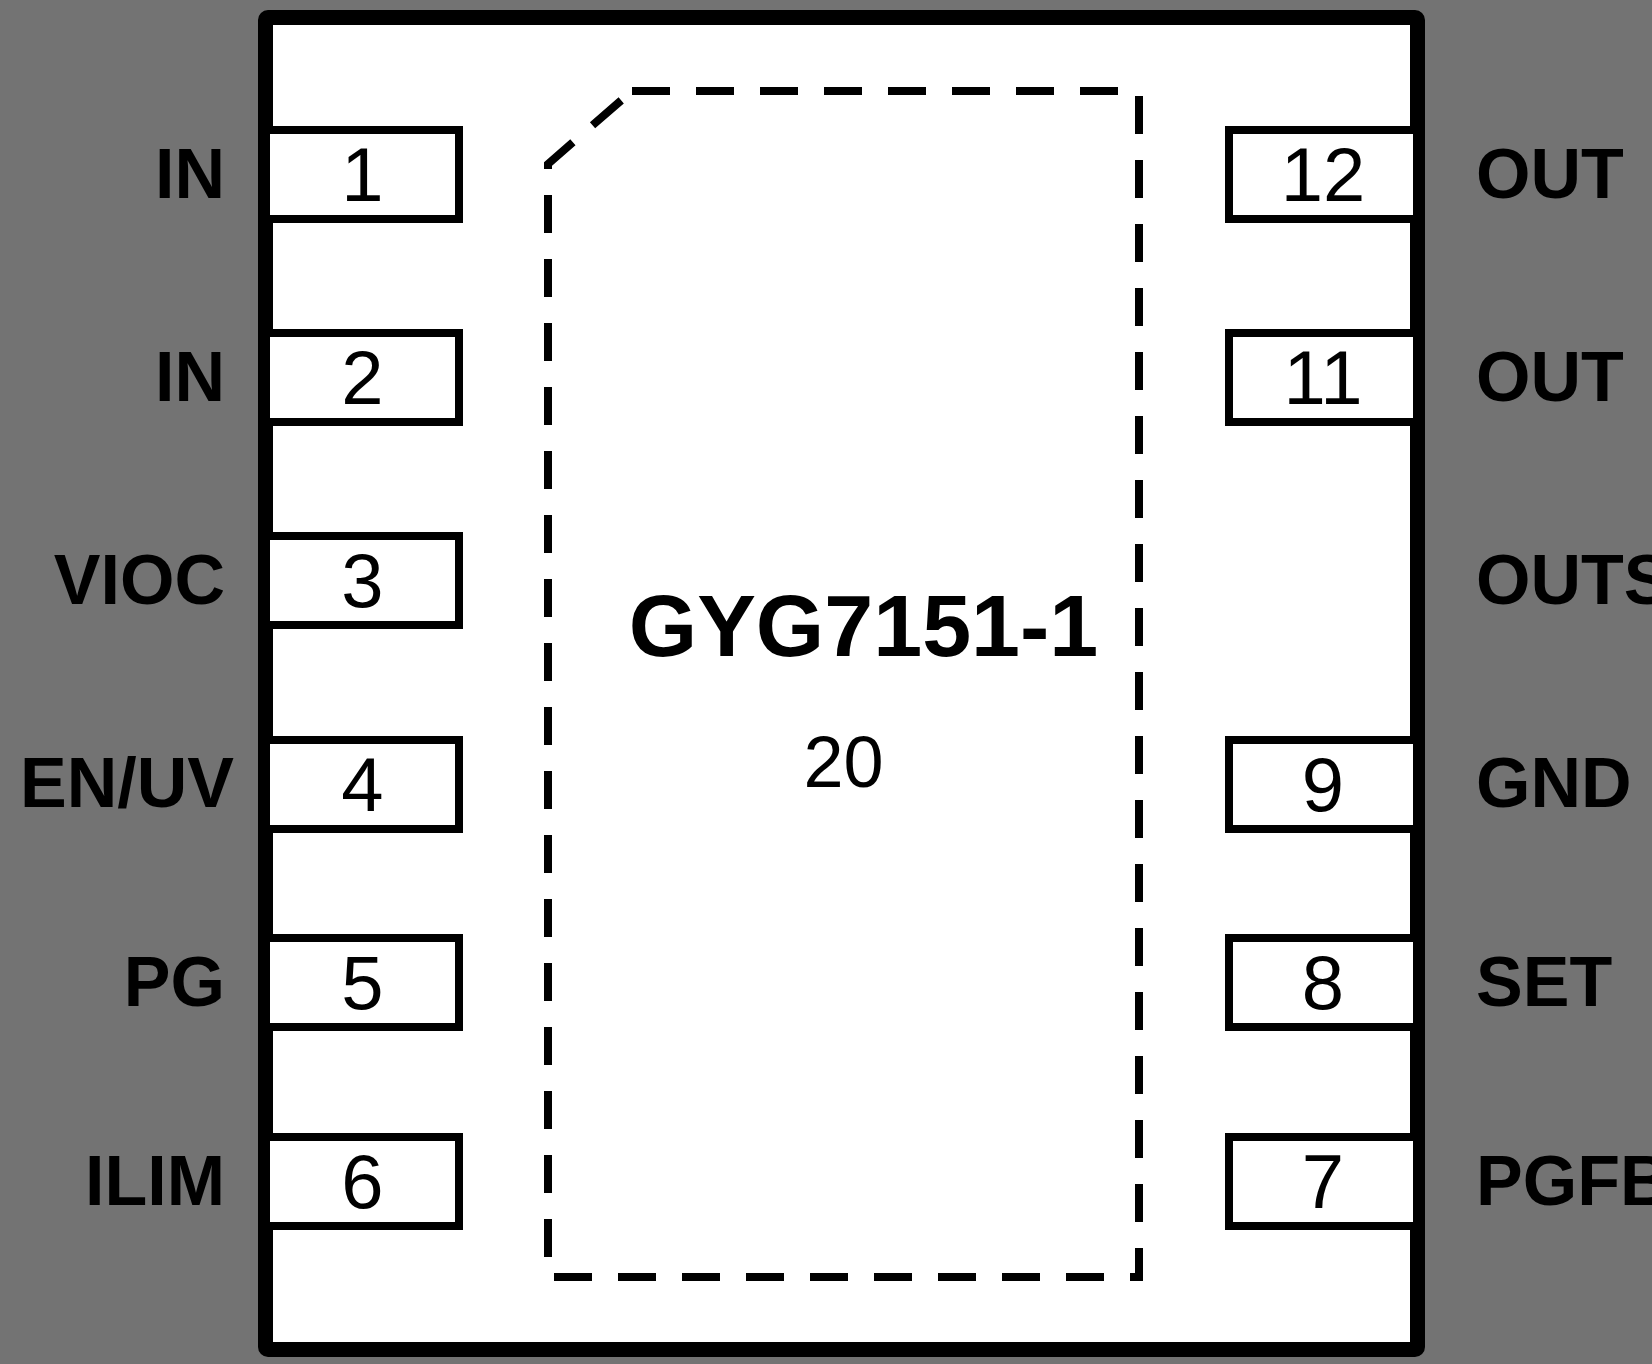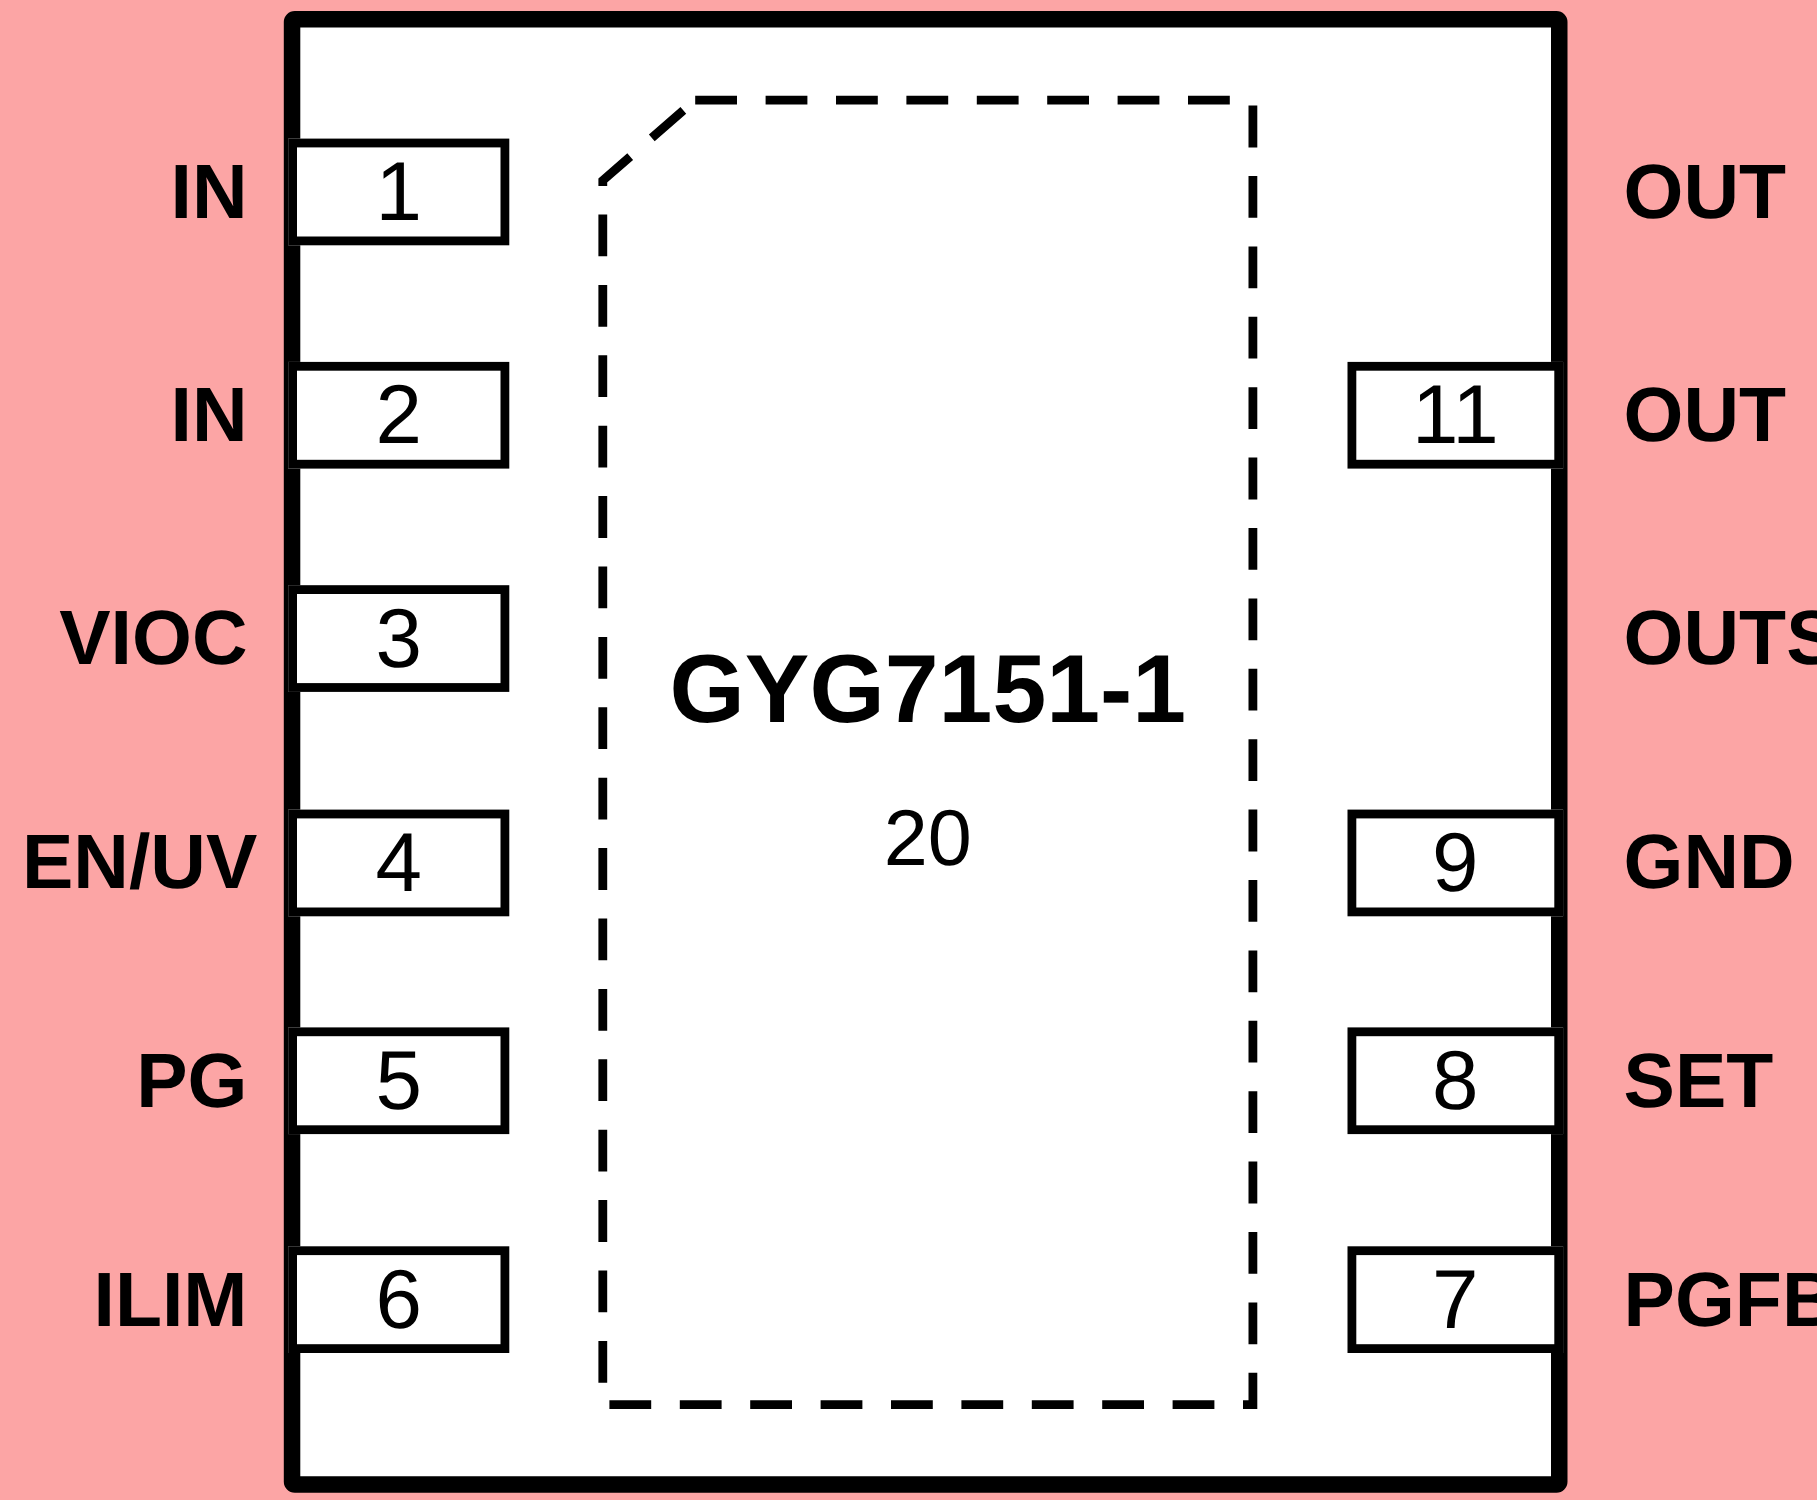--- a/index.html
+++ b/index.html
@@ -5,21 +5,21 @@
   html, body {
     margin: 0;
     padding: 0;
     background: #ffffff;
     font-family: "Liberation Sans", sans-serif;
   }
   .canvas {
     position: relative;
     width: 1652px;
     height: 1364px;
-    background: #fca5a5;
+    background: #737373;
     overflow: hidden;
   }
   .package {
     position: absolute;
     left: 258px;
     top: 10px;
     width: 1167px;
     height: 1347px;
     border: 15px solid #000000;
     border-radius: 10px;
@@ -69,21 +69,21 @@
   .plabel.side-left  { left: 20px;   width: 205px; text-align: right; }
   .plabel.side-right { left: 1476px; width: 200px; text-align: left; }
   .ly0 { top: 124px; }
   .ly1 { top: 327px; }
   .ly2 { top: 530px; }
   .ly3 { top: 733px; }
   .ly4 { top: 932px; }
   .ly5 { top: 1131px; }
   .part-number {
     position: absolute;
-    left: 547px;
+    left: 567px;
     top: 566px;
     width: 593px;
     height: 120px;
     line-height: 120px;
     text-align: center;
     font-size: 88px;
     font-weight: 700;
     color: #000000;
     white-space: nowrap;
   }
@@ -130,20 +130,23 @@
   <div class="pinbox side-left y3">
     <span class="pinnum">4</span>
   </div>
   <div class="pinbox side-left y4">
     <span class="pinnum">5</span>
   </div>
   <div class="pinbox side-left y5">
     <span class="pinnum">6</span>
   </div>
 
+  <div class="pinbox side-right y0">
+    <span class="pinnum">12</span>
+  </div>
   <div class="pinbox side-right y1">
     <span class="pinnum">11</span>
   </div>
   <div class="pinbox side-right y3">
     <span class="pinnum">9</span>
   </div>
   <div class="pinbox side-right y4">
     <span class="pinnum">8</span>
   </div>
   <div class="pinbox side-right y5">

